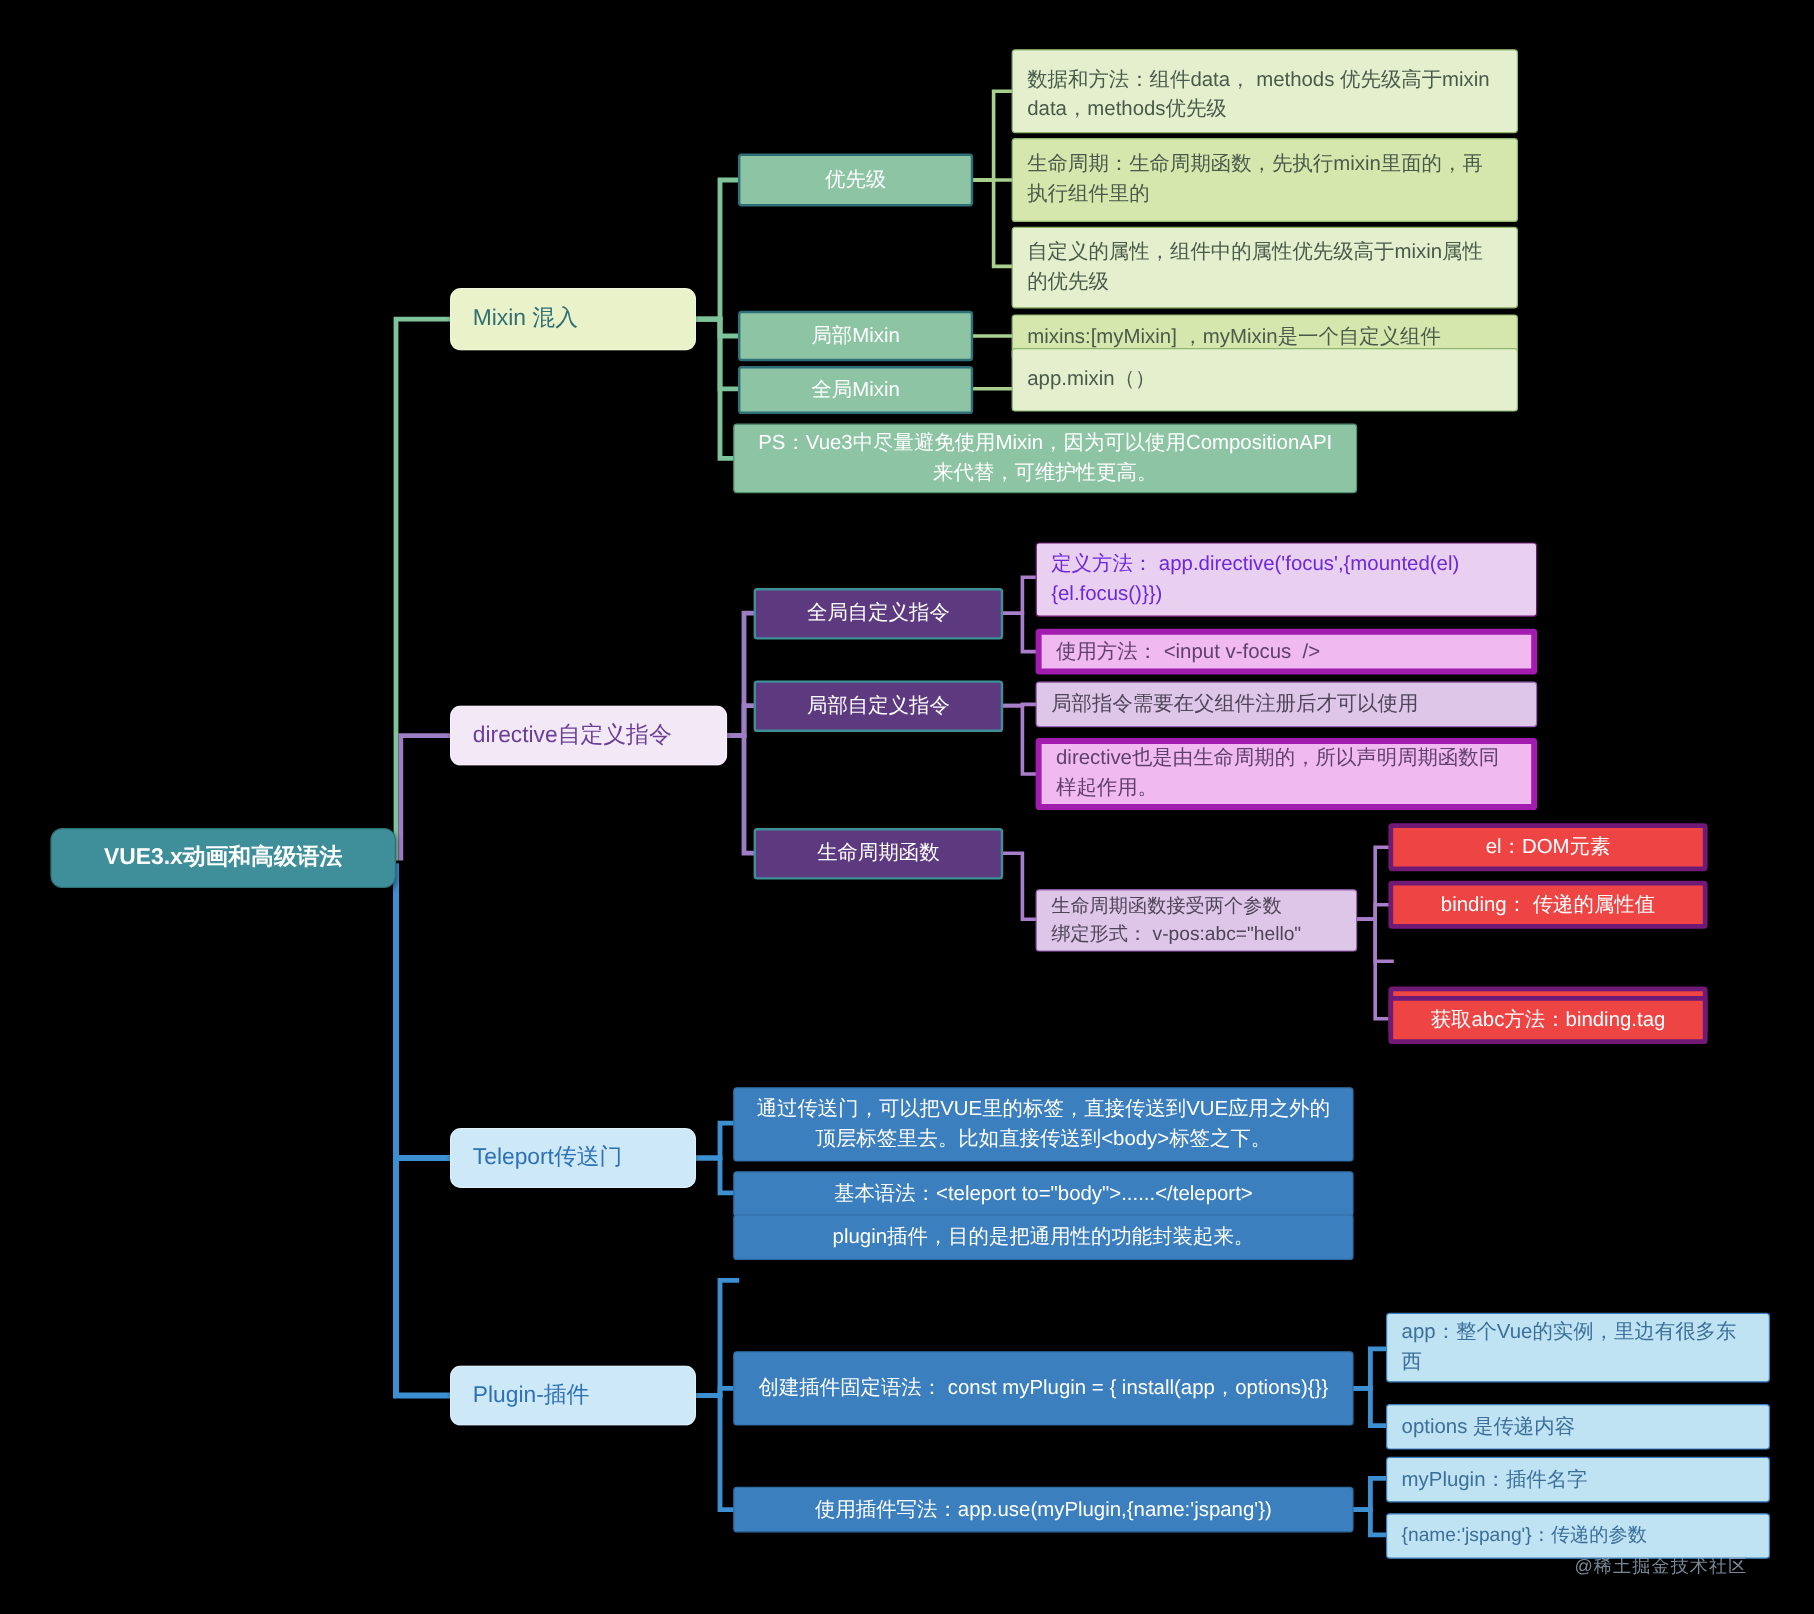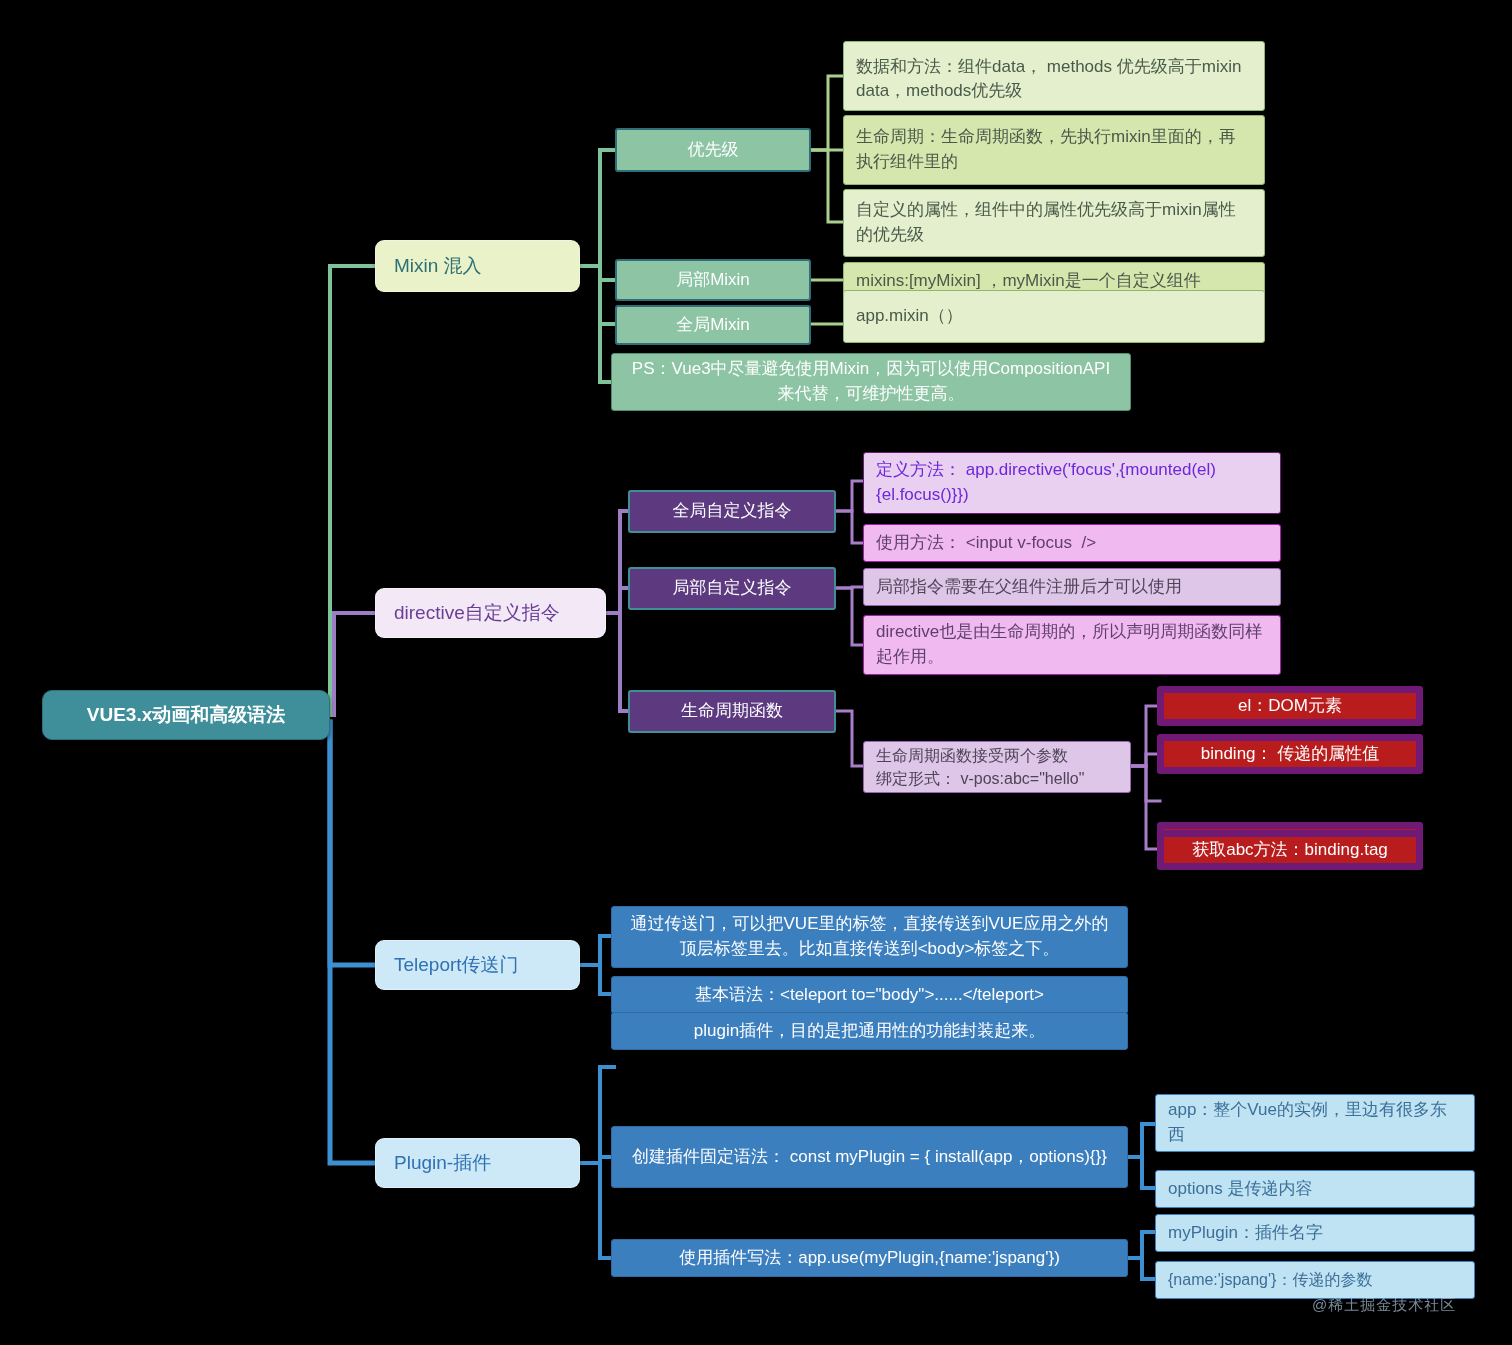--- a/index.html
+++ b/index.html
@@ -36,23 +36,23 @@
 
   
   .n-green-mid{background:#8cc4a4;border:2px solid #2f6f7a;color:#ffffff;}
   .n-green-leaf{background:#e4f0cd;border:1px solid #8fb86f;color:#4a5a4a;padding:6px 12px;}
   .n-green-leaf2{background:#d6e7ae;border:1px solid #8fb86f;color:#4a5a4a;padding:6px 12px;}
   .n-green-note{background:#8cc4a4;border:1px solid #4e8f72;color:#ffffff;padding:6px 12px;}
 
   
   .n-purple-mid{background:#5d3a80;border:2px solid #3e8f96;color:#ffffff;}
   .n-purple-leaf{background:#e9cff0;border:1px solid #701a75;color:#6d28d9;padding:6px 12px;}
-  .n-purple-leaf2{background:#f0b9ef;border:1px solid #a21caf;color:#5f3f6e;padding:6px 12px;}
+  .n-purple-leaf2{background:#f0b9ef;border:5px solid #a21caf;color:#5f3f6e;padding:6px 12px;}
   .n-purple-leaf3{background:#ddc6e8;border:1px solid #9a63b5;color:#4f4458;padding:6px 12px;}
-  .n-purple-right{background:#b91c1c;border:7px solid #701a75;color:#ffffff;}
+  .n-purple-right{background:#ef4444;border:4px solid #701a75;color:#ffffff;}
 
   
   .n-blue-mid{background:#3c7fbe;border:1px solid #2e6ca3;color:#ffffff;padding:6px 14px;}
   .n-blue-leaf{background:#bfe3f2;border:1px solid #3c7fbe;color:#3c6f9a;padding:6px 12px;}
 
   .watermark{
     position:absolute;color:#9fb6c9;font-size:15px;opacity:.75;
     letter-spacing:1px;
   }
 </style>

